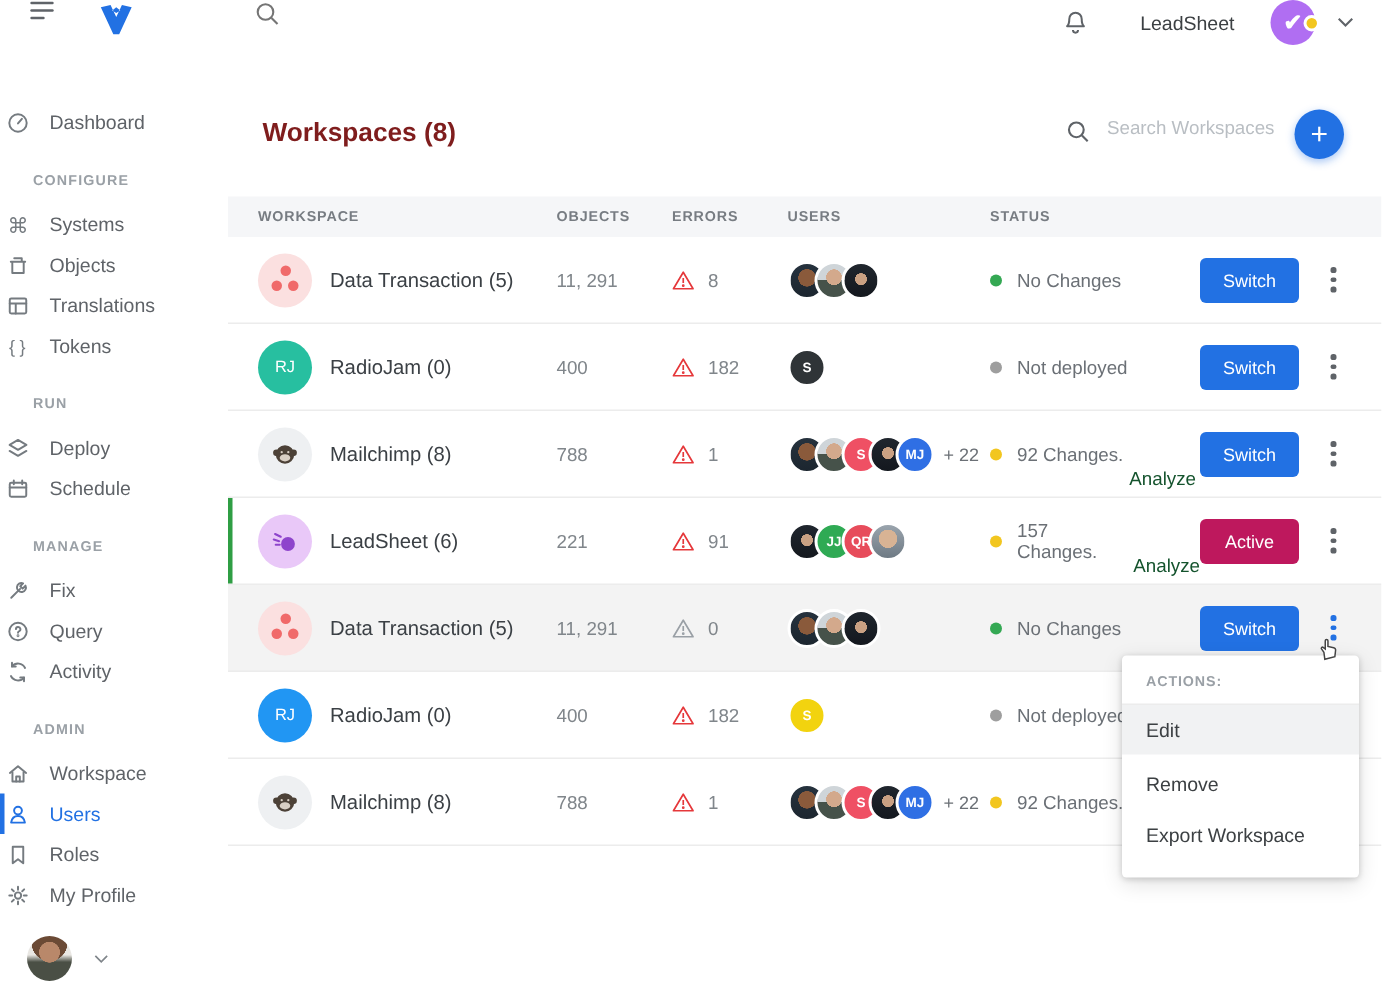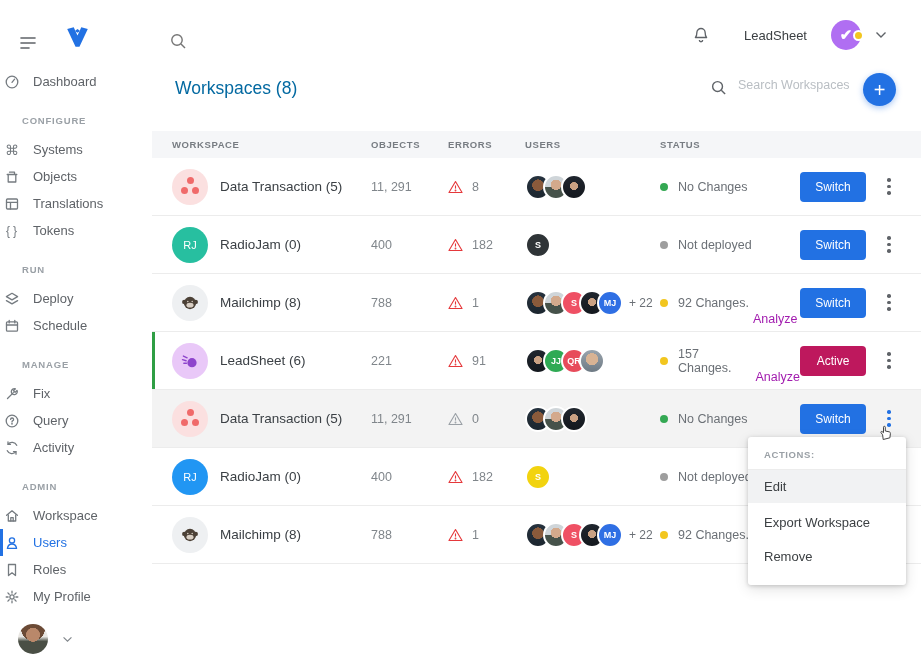--- a/index.html
+++ b/index.html
@@ -4,21 +4,21 @@
 <style>
   * { margin:0; padding:0; box-sizing:border-box; }
   html,body { width:921px; height:666px; }
   body {
     font-family:"Liberation Sans", sans-serif;
     background:#fff; color:#3c4043; position:relative; overflow:hidden;
   }
   svg { display:block; }
 
   
-  .topbar { position:absolute; top:0; left:0; right:16px; height:50px; background:#fff; display:flex; align-items:flex-end; }
+  .topbar { position:absolute; top:0; left:0; right:0; height:50px; background:#fff; display:flex; align-items:flex-start; }
   .tb-burger { margin-left:20px; cursor:pointer; }
   .tb-logo { margin-left:26px; cursor:pointer; }
   .tb-search { margin-left:78px; cursor:pointer; }
   .tb-right { margin-left:auto; display:flex; align-items:center; margin-right:18px; }
   .tb-bell { cursor:pointer; }
   .tb-wsname { font-size:13px; color:#3c4043; margin:0 24px 0 34px; }
   .tb-avatar { position:relative; width:30px; height:30px; border-radius:50%; background:#b06ef2; display:flex; align-items:center; justify-content:center; color:#fff; font-size:15px; font-weight:bold; cursor:pointer; }
   .tb-avatar .presence { position:absolute; right:-3px; top:10px; width:11px; height:11px; border-radius:50%; background:#f2c61f; border:2px solid #fff; }
   .tb-chev { margin-left:14px; cursor:pointer; }
 
@@ -33,21 +33,21 @@
   .side-bottom { position:absolute; left:18px; bottom:12px; display:flex; align-items:center; }
   .side-bottom .photo { width:30px; height:30px; border-radius:50%;
      background: radial-gradient(circle at 50% 36%, #b9886a 0 28%, transparent 29%),
                  radial-gradient(circle at 50% 16%, #6b4a35 0 40%, transparent 41%),
                  linear-gradient(#e9e7e3 42%, #4a4f45 58%);
      cursor:pointer; }
   .side-bottom .chev { margin-left:14px; cursor:pointer; }
 
   
   .main { position:absolute; left:152px; top:50px; right:0; bottom:0; background:#fff; }
-  .page-title { position:absolute; left:23px; top:28px; font-size:17.5px; font-weight:normal; color:#0369a1; }
+  .page-title { position:absolute; left:23px; top:28px; font-size:17.5px; font-weight:bold; color:#7f1d1d; }
   .ws-search-icon { position:absolute; left:558px; top:29px; cursor:pointer; }
   .ws-search { position:absolute; left:586px; top:28px; width:118px; border:none; outline:none; font-size:12.5px; color:#3c4043; font-family:inherit; }
   .ws-search::placeholder { color:#b9bec3; }
   .add-btn { position:absolute; left:711px; top:23px; width:33px; height:33px; border-radius:50%; background:#2271e3; color:#fff; border:none; font-size:20px; line-height:1; cursor:pointer; box-shadow:0 2px 6px rgba(34,113,227,.4); }
 
   
   .thead { position:absolute; left:0; right:0; top:81px; height:27px; background:#f5f6f8; display:flex; align-items:center; padding-left:20px; }
   .thead span { font-size:9.5px; font-weight:bold; letter-spacing:.6px; color:#777c82; }
   .col-ws { width:199px; } .col-obj { width:77px; } .col-err { width:77px; }
   .col-users { width:135px; } .col-status { width:140px; }
@@ -78,21 +78,21 @@
   .avstack .avatar + .avatar { margin-left:-8px; }
   .av-p1 { background: radial-gradient(circle at 50% 42%, #8a5a3b 0 34%, transparent 35%), linear-gradient(#26323e, #1c262f); }
   .av-p2 { background: radial-gradient(circle at 50% 40%, #d3a98c 0 30%, transparent 31%), linear-gradient(#cfd5d9 48%, #46524a 49%); }
   .av-p3 { background: radial-gradient(circle at 50% 46%, #caa183 0 24%, transparent 25%), linear-gradient(#20262e, #14181e); }
   .av-p4 { background: radial-gradient(circle at 50% 42%, #d8b394 0 36%, transparent 37%), linear-gradient(#9aa4ad, #6e7a84); }
   .av-extra { margin-left:6px; font-size:12px; color:#6b7076; }
 
   .cell-status { width:140px; display:flex; align-items:center; font-size:12.5px; color:#6b7076; }
   .sdot { width:8px; height:8px; border-radius:50%; margin-right:10px; flex:none; }
   .sdot.green { background:#34a853; } .sdot.gray { background:#9e9e9e; } .sdot.yellow { background:#f2c61f; }
-  .slink { color:#a21caf; margin-left:4px; cursor:pointer;margin-top:33px; }
+  .slink { color:#14532d; margin-left:4px; cursor:pointer;margin-top:33px; }
 
   .cell-action { display:flex; align-items:center; }
   .act-btn { width:66px; height:30px; border:none; border-radius:4px; color:#fff; font-size:12px; font-family:inherit; cursor:pointer; }
   .act-btn.blue { background:#2271e3; }
   .act-btn.green { background:#be185d; }
   .kebab { margin-left:17px; display:flex; flex-direction:column; align-items:center; cursor:pointer; padding:4px; }
   .kebab i { width:3.5px; height:3.5px; border-radius:50%; background:#5f6368; margin:1.6px 0; }
   .kebab.blue i { background:#2271e3; }
 
   
@@ -599,22 +599,22 @@
         </div>
       </div>
     </div>
 </main>
 
 <div class="ctx-menu">
   <div class="ctx-header">ACTIONS:</div>
   <div class="ctx-divider"></div>
   <div id="ctx-items">
       <div class="ctx-item hl">Edit</div>
+      <div class="ctx-item">Remove</div>
       <div class="ctx-item">Export Workspace</div>
-      <div class="ctx-item">Remove</div>
     </div>
 </div>
 
 <span class="cursor-hand">
   <svg width="15" height="17" viewBox="0 0 15 17">
       <path d="M5.2 15.5 L4.6 10.8 L3 8.6 c-.5-.7.4-1.5 1.1-1 l1.4 1.1 V3.2 a.9.9 0 0 1 1.8 0 V7 l3.8.8 c.9.2 1.4.8 1.3 1.7 l-.5 4.3 z" fill="#fff" stroke="#444" stroke-width="1"></path>
     </svg>
 </span>
 
 </body></html>

